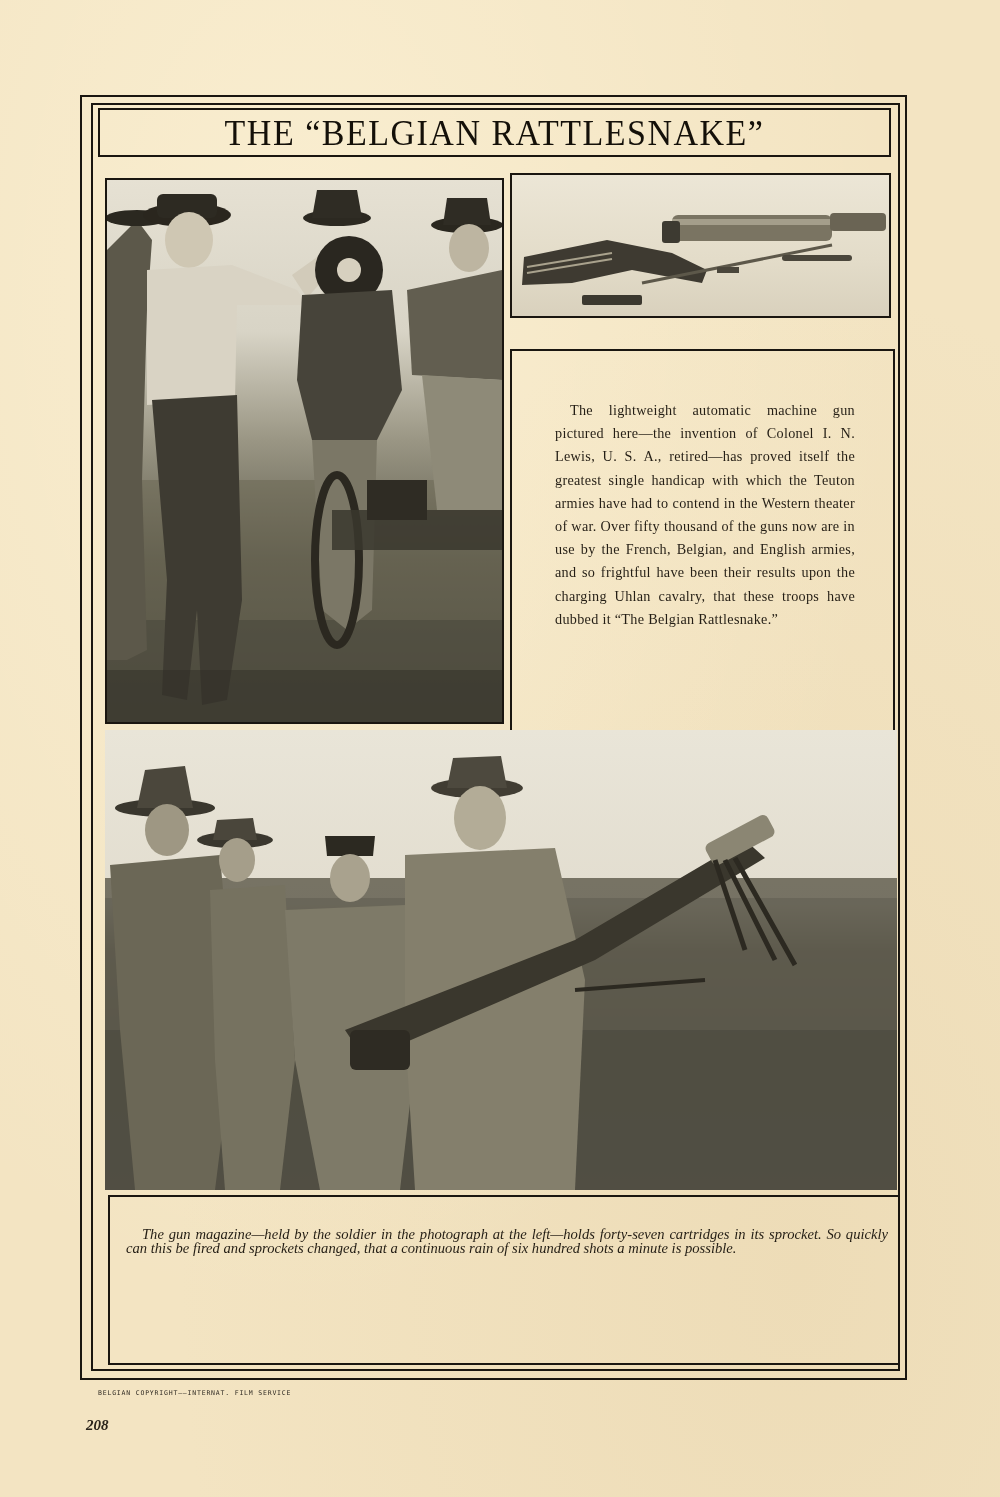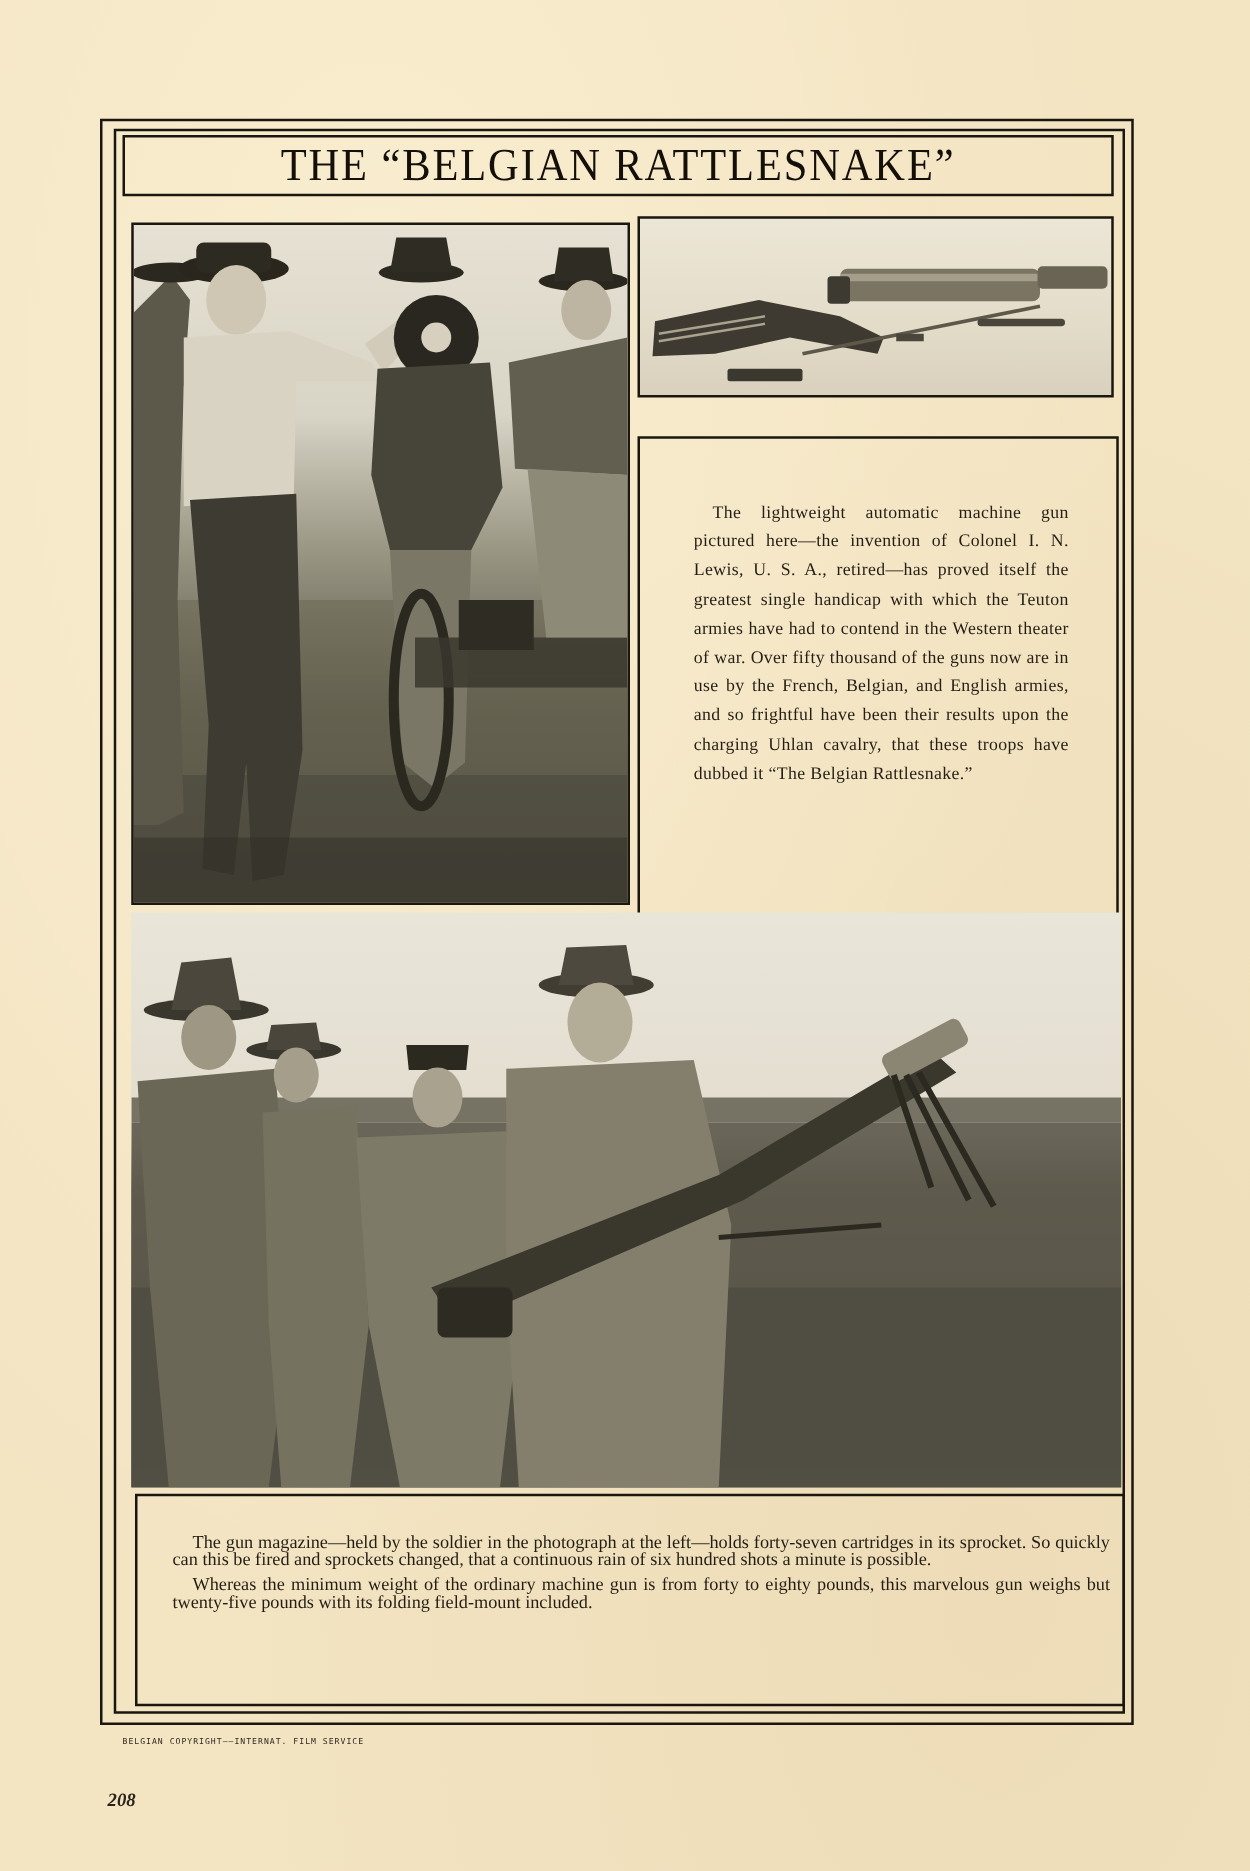--- a/index.html
+++ b/index.html
@@ -125,43 +125,43 @@
       left: 12px;
       top: 30px;
       width: 766px;
       font-family: "Liberation Sans Narrow", "Liberation Serif", "DejaVu Serif", serif;
       font-size: 14.6px;
       line-height: 14px;
       color: #231d14;
       text-align: justify;
     }
     .bottom-caption p {
-      margin: 0 0 6px 16px;
+      margin: 0 0 6px 4px;
       text-indent: 16px;
       transform-origin: left top;
+      font-style: italic;
     }
     .credit {
       position: absolute;
       left: 98px;
       top: 1389px;
       font-family: "DejaVu Sans Mono", "Liberation Mono", monospace;
       font-size: 6.5px;
       letter-spacing: 0.8px;
       color: #2f2a22;
     }
     .page-number {
       position: absolute;
       left: 86px;
       top: 1417px;
       font-family: "Liberation Serif", "DejaVu Serif", serif;
       font-style: italic;
       font-weight: bold;
       font-size: 15px;
       color: #2a241b;
-      margin-top: 16px;
     }
     svg { display: block; }
   </style>
 </head>
 <body>
 
 <div class="page-bg"></div>
 
 <div class="outer-frame"></div>
 <div class="inner-frame"></div>
@@ -260,18 +260,17 @@
     <rect x="600" y="98" width="70" height="24" rx="6" transform="rotate(-28 635 110)" fill="#8b8673"></rect>
     <path d="M610 130 L640 220 M620 130 L670 230 M630 128 L690 235" stroke="#2c2921" stroke-width="5"></path>
     <path d="M470 260 L600 250" stroke="#2c2921" stroke-width="4"></path>
     <rect x="245" y="300" width="60" height="40" rx="6" fill="#2e2b23"></rect>
   </svg>
 </div>
 
 <div class="box caption-box-bottom">
   <div class="bottom-caption">
     <p>The gun magazine—held by the soldier in the photograph at the left—holds forty-seven cartridges in its sprocket.  So quickly can this be fired and sprockets changed, that a continuous rain of six hundred shots a minute is possible.</p>
-    <p>Whereas the minimum weight of the ordinary machine gun is from forty to eighty pounds, this marvelous gun weighs but twenty-five pounds with its folding field-mount included.</p>
   </div>
 </div>
 
 <div class="credit">BELGIAN COPYRIGHT——INTERNAT. FILM SERVICE</div>
 <div class="page-number">208</div>
 
 </body></html>

